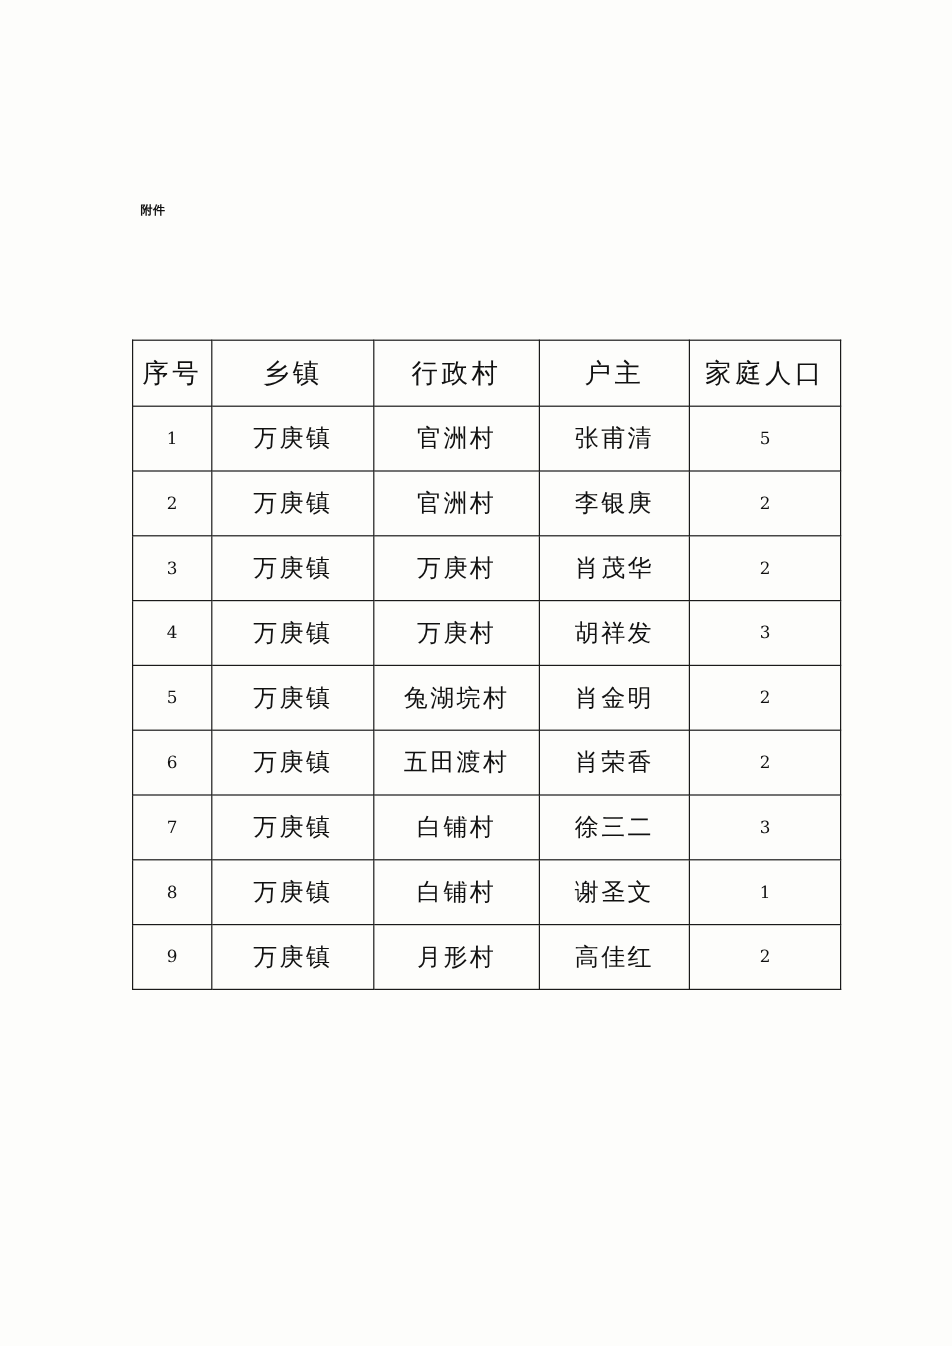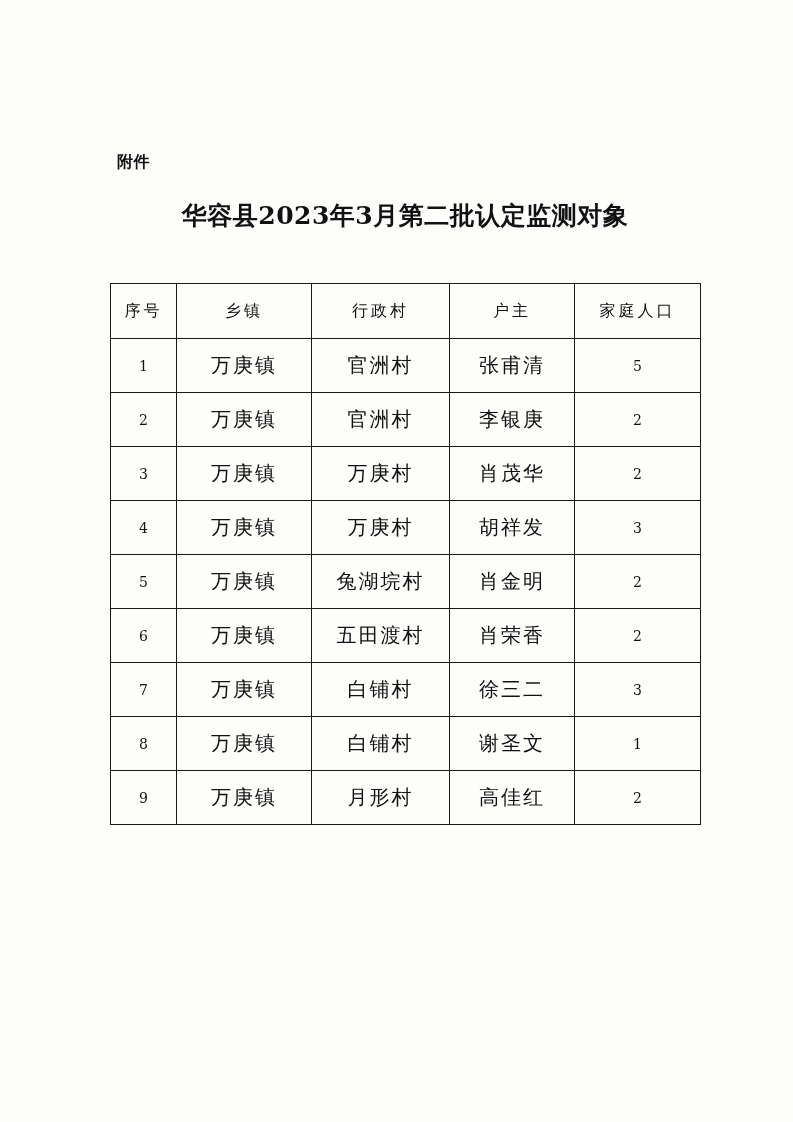--- a/index.html
+++ b/index.html
@@ -18,22 +18,22 @@
   .page {
     position: absolute;
     top: 0; left: 0;
     width: 793px;
     height: 1122px;
     background: #fdfdfb;
   }
   .attachment-label {
     position: absolute;
     left: 117px;
-    top: 152px;
-    font-size: 16px;
+    top: 168px;
+    font-size: 10px;
     font-weight: bold;
     letter-spacing: 0.5px;
     font-family: "DejaVu Serif", "Liberation Serif", serif;
   }
   .doc-title {
     position: absolute;
     left: 110px;
     top: 198px;
     width: 590px;
     text-align: center;
@@ -57,21 +57,21 @@
   }
   table.roster th,
   table.roster td {
     border: 1px solid #1a1a1a;
     text-align: center;
     vertical-align: middle;
     font-family: "DejaVu Serif", "Liberation Serif", serif;
   }
   table.roster thead th {
     height: 52px;
-    font-size: 16px;
+    font-size: 22px;
     font-weight: normal;
     letter-spacing: 3px;
     margin-left: 10px;
   }
   table.roster tbody td {
     height: 51px;
     font-size: 20px;
     font-weight: normal;
   }
   table.roster tbody td.idx {
@@ -94,21 +94,20 @@
   col.c-pop { width: 126px; }
 </style>
 </head>
 <body>
 
 <div class="page">
 
   <div class="attachment-label">附件</div>
 
   <div class="doc-title">
-    <span>华容县2023年3月第二批认定监测对象</span>
   </div>
 
   <table class="roster">
     <colgroup>
       <col class="c-idx">
       <col class="c-town">
       <col class="c-village">
       <col class="c-head">
       <col class="c-pop">
     </colgroup>

